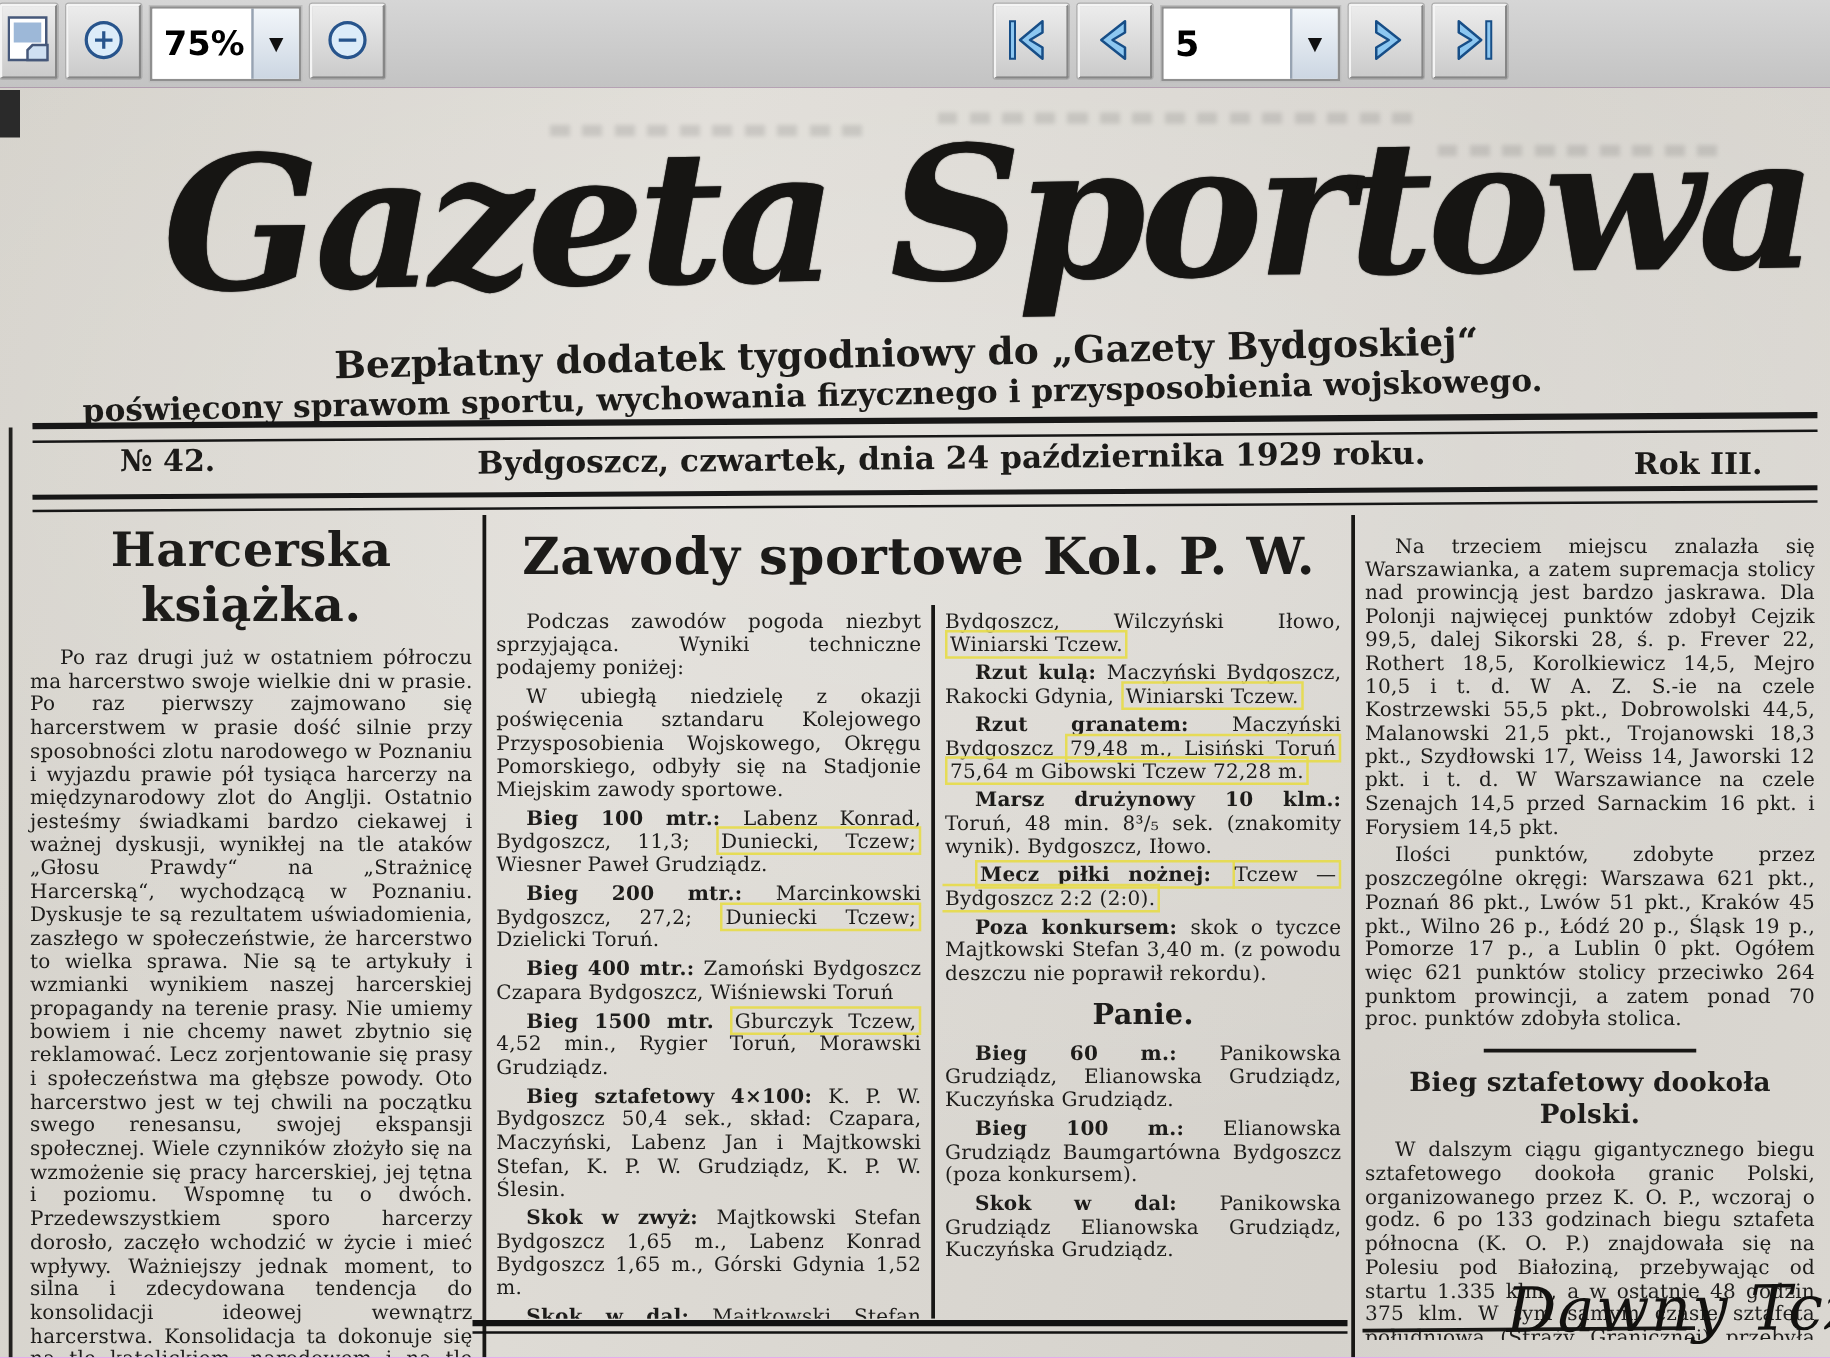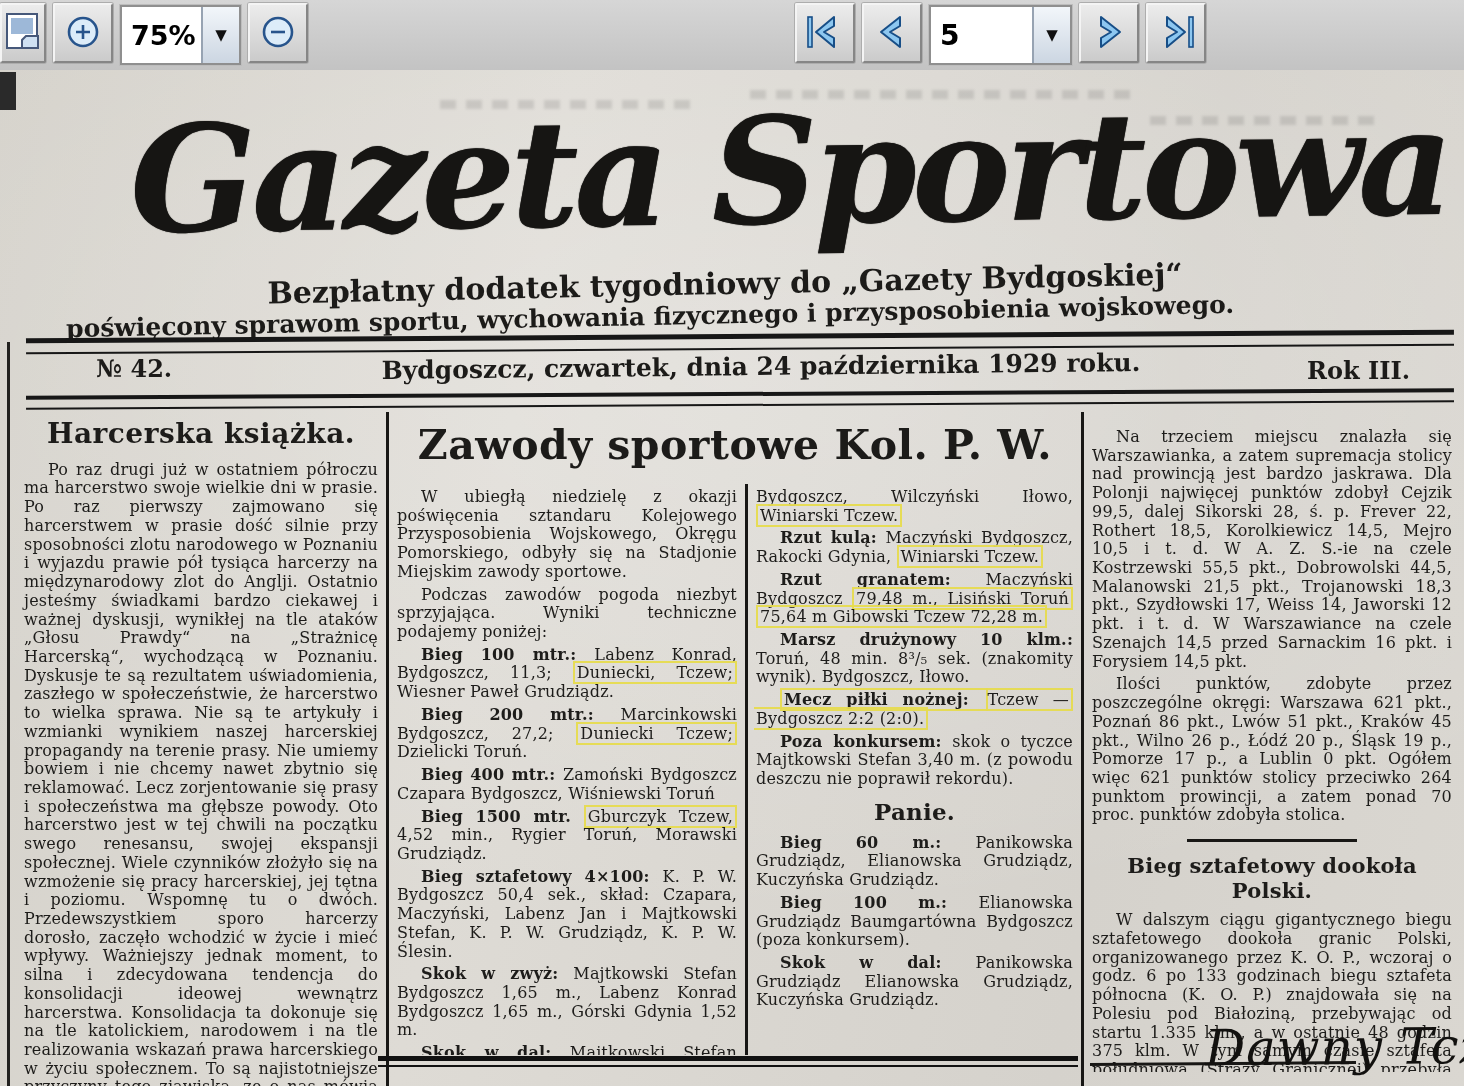--- a/index.html
+++ b/index.html
@@ -65,21 +65,21 @@
         align-items:stretch;overflow:hidden;}
   .vr{width:3px;background:#181715;}
   .col{text-align:justify;font-size:16px;line-height:1.17;letter-spacing:.2px;
        padding:0 8px;overflow:hidden;color:#1d1c1a;}
   .colL{width:354px;}
   .middle{width:692px;display:flex;flex-direction:column;align-self:flex-start;}
   .mcols{display:flex;height:571px;overflow:hidden;}
   .colM1{width:340px;}
   .colM2{flex:1;}
   .colR{flex:1;height:648px;align-self:flex-start;padding-top:12px;}
-  .col1-head{font-size:28px;font-weight:bold;text-align:center;margin:6px 0 10px;
+  .col1-head{font-size:38px;font-weight:bold;text-align:center;margin:6px 0 10px;
              text-indent:0;letter-spacing:.5px;}
   .main-head{height:72px;line-height:66px;font-size:41px;font-weight:bold;text-align:center;
              letter-spacing:.5px;}
   .para{margin:4px 0 2px;text-indent:24px;}
   .para.noind{text-indent:0;}
   .b{font-weight:bold;}
   .hl{border:2px solid rgba(230,219,79,.95);padding:0 2px;
       -webkit-box-decoration-break:clone;box-decoration-break:clone;}
   .hl+.hl{border-left:none;margin-left:-2px;}
   .subhead{font-weight:bold;text-align:center;font-size:23px;margin:10px 0 8px;}
@@ -194,22 +194,22 @@
         <div class="col1-head">Harcerska książka.</div>
         <div>
             <p class="para"><span>Po raz drugi już w ostatniem półroczu ma harcerstwo swoje wielkie dni w prasie. Po raz pierwszy zajmowano się harcerstwem w prasie dość silnie przy sposobności zlotu narodowego w Poznaniu i wyjazdu prawie pół tysiąca harcerzy na międzynarodowy zlot do Anglji. Ostatnio jesteśmy świadkami bardzo ciekawej i ważnej dyskusji, wynikłej na tle ataków „Głosu Prawdy“ na „Strażnicę Harcerską“, wychodzącą w Poznaniu. Dyskusje te są rezultatem uświadomienia, zaszłego w społeczeństwie, że harcerstwo to wielka sprawa. Nie są te artykuły i wzmianki wynikiem naszej harcerskiej propagandy na terenie prasy. Nie umiemy bowiem i nie chcemy nawet zbytnio się reklamować. Lecz zorjentowanie się prasy i społeczeństwa ma głębsze powody. Oto harcerstwo jest w tej chwili na początku swego renesansu, swojej ekspansji społecznej. Wiele czynników złożyło się na wzmożenie się pracy harcerskiej, jej tętna i poziomu. Wspomnę tu o dwóch. Przedewszystkiem sporo harcerzy dorosło, zaczęło wchodzić w życie i mieć wpływy. Ważniejszy jednak moment, to silna i zdecydowana tendencja do konsolidacji ideowej wewnątrz harcerstwa. Konsolidacja ta dokonuje się na tle katolickiem, narodowem i na tle realizowania wskazań prawa harcerskiego w życiu społecznem. To są najistotniejsze przyczyny tego zjawiska, ze o nas mówią obecnie nawet bez naszej propagandy.</span></p>
           </div>
       </div>
       <div class="vr"></div>
       <div class="middle">
         <div class="main-head">Zawody sportowe Kol. P. W.</div>
         <div class="mcols">
           <div class="col colM1">
+              <p class="para"><span>Podczas zawodów pogoda niezbyt sprzyjająca. Wyniki techniczne podajemy poniżej:</span></p>
               <p class="para"><span>W ubiegłą niedzielę z okazji poświęcenia sztandaru Kolejowego Przysposobienia Wojskowego, Okręgu Pomorskiego, odbyły się na Stadjonie Miejskim zawody sportowe.</span></p>
-              <p class="para"><span>Podczas zawodów pogoda niezbyt sprzyjająca. Wyniki techniczne podajemy poniżej:</span></p>
               <p class="para"><span class="b">Bieg 100 mtr.: </span><span>Labenz Konrad, Bydgoszcz, 11,3; </span><span class="hl">Duniecki, Tczew;</span><span> Wiesner Paweł Grudziądz.</span></p>
               <p class="para"><span class="b">Bieg 200 mtr.: </span><span>Marcinkowski Bydgoszcz, 27,2; </span><span class="hl">Duniecki Tczew;</span><span> Dzielicki Toruń.</span></p>
               <p class="para"><span class="b">Bieg 400 mtr.: </span><span>Zamoński Bydgoszcz Czapara Bydgoszcz, Wiśniewski Toruń</span></p>
               <p class="para"><span class="b">Bieg 1500 mtr. </span><span class="hl">Gburczyk Tczew,</span><span> 4,52 min., Rygier Toruń, Morawski Grudziądz.</span></p>
               <p class="para"><span class="b">Bieg sztafetowy 4×100: </span><span>K. P. W. Bydgoszcz 50,4 sek., skład: Czapara, Maczyński, Labenz Jan i Majtkowski Stefan, K. P. W. Grudziądz, K. P. W. Ślesin.</span></p>
               <p class="para"><span class="b">Skok w zwyż: </span><span>Majtkowski Stefan Bydgoszcz 1,65 m., Labenz Konrad Bydgoszcz 1,65 m., Górski Gdynia 1,52 m.</span></p>
               <p class="para"><span class="b">Skok w dal: </span><span>Majtkowski Stefan Bydgoszcz 5,68 m., Labenz Konrad Bydg., 5,20 m., Wilczyński Iłowo 5,16 mtr.</span></p>
             </div>
           <div class="vr"></div>
           <div class="col colM2">

